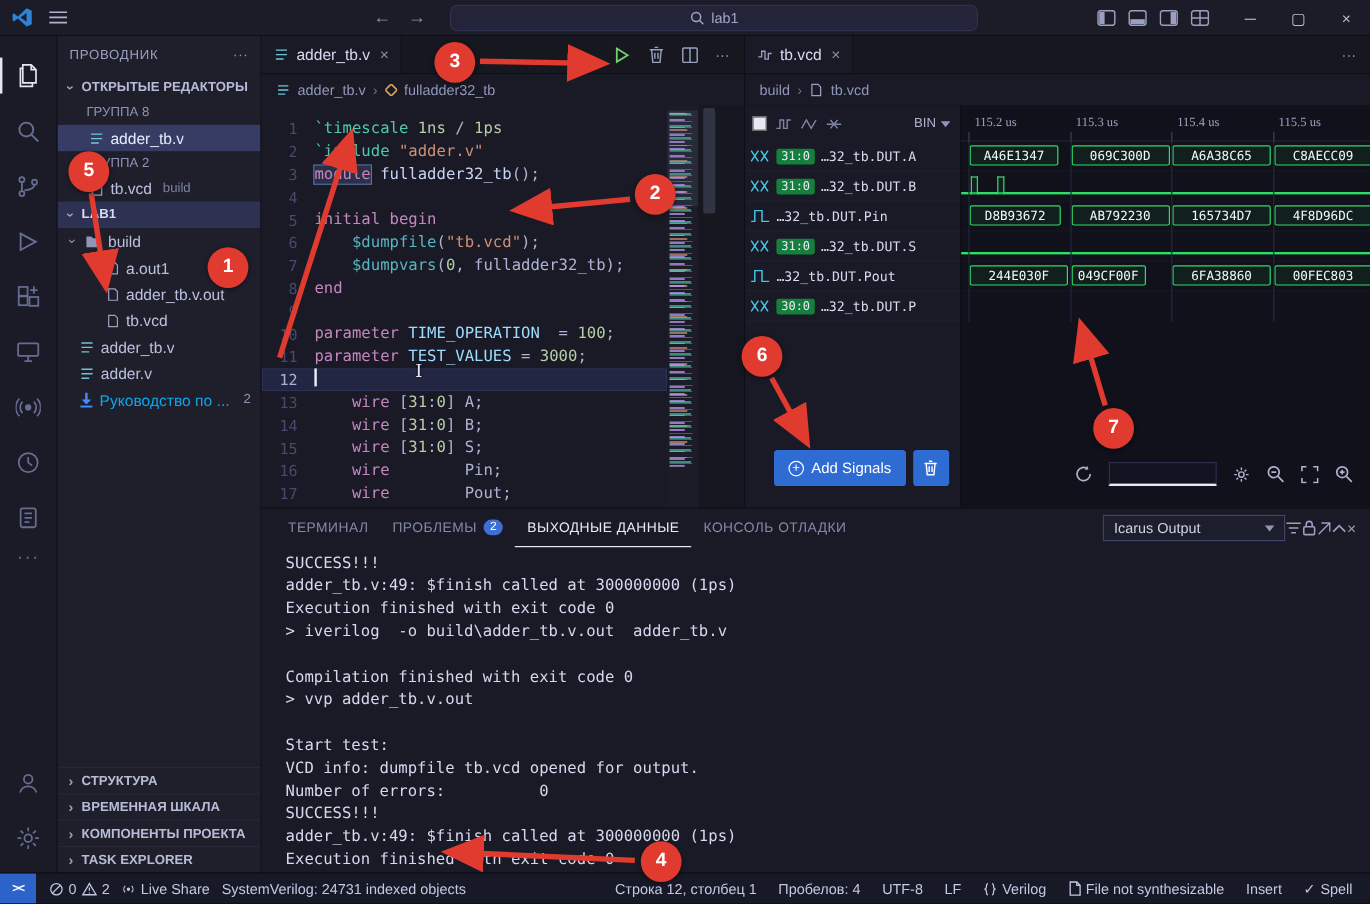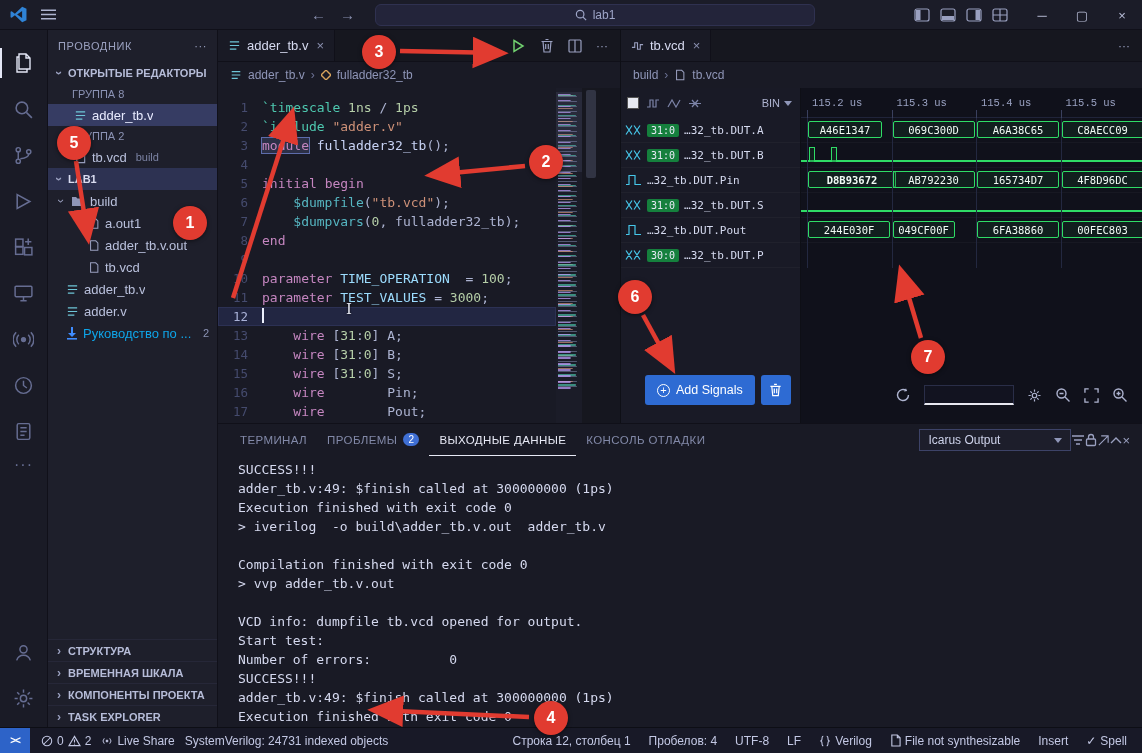--- a/index.html
+++ b/index.html
@@ -86,21 +86,21 @@
   .wave-names{position:absolute;left:0;top:0;width:180px;bottom:0;background:#191a26;border-right:1px solid #0e0f16;}
   .wave-controls{height:30px;display:flex;align-items:center;gap:7px;padding:0 6px;color:#8f96b8;}
   .swatch{width:12px;height:12px;background:#e8eaf2;border:1px solid #555;cursor:pointer;}
   .wc-btn{cursor:pointer;display:flex;align-items:center;color:#7d84a8;}
   .bin-select{margin-left:auto;display:flex;align-items:center;gap:4px;color:#aeb4d0;font-size:11px;cursor:pointer;padding-right:2px;}
   .tri-down{width:0;height:0;border-left:4px solid transparent;border-right:4px solid transparent;border-top:5px solid #8f96b8;}
   .sig-row{height:25px;display:flex;align-items:center;gap:5px;padding:0 4px;border-bottom:1px solid rgba(255,255,255,.03);cursor:pointer;}
   .sig-badge{background:#15803d;color:#e8eaf6;font-family:"DejaVu Sans Mono",monospace;font-size:10px;padding:1px 4px;border-radius:2px;flex:none;}
   .sig-label{font-family:"DejaVu Sans Mono",monospace;font-size:11px;color:#d6dbf0;white-space:nowrap;overflow:hidden;}
   .wave-display{position:absolute;left:180px;top:0;right:0;bottom:0;}
-  .wave-ruler{position:relative;height:30px;border-bottom:1px solid #20243a;font-family:Liberation Mono, monospace;font-size:10.5px;color:#9aa2c2;}
+  .wave-ruler{position:relative;height:30px;border-bottom:1px solid #20243a;font-family:Liberation Serif, serif;font-size:10.5px;color:#9aa2c2;}
   .wave-ruler .tlabel{position:absolute;top:9px;}
   .wave-ruler .tick{position:absolute;top:22px;width:1px;height:8px;background:#3a405e;}
   .gridline{position:absolute;width:1px;background:#232840;top:30px;height:150px;}
   .wrow{height:25px;position:relative;border-bottom:1px solid rgba(255,255,255,.03);}
   .vbox{position:absolute;top:3px;height:17px;border:1.5px solid #2fdc66;background:rgba(23,70,40,.28);color:#f2fbf5;font-family:"DejaVu Sans Mono",monospace;font-size:10.5px;display:flex;align-items:center;justify-content:center;border-radius:2px;overflow:hidden;}
   .bitline{position:absolute;left:0;right:0;bottom:5px;height:2px;background:#2fdc66;}
   .bitpulse{position:absolute;bottom:5px;width:6px;height:15px;border:1.5px solid #2fdc66;border-bottom:none;background:rgba(23,70,40,.28);}
   .wave-actions{position:absolute;bottom:18px;left:24px;display:flex;gap:6px;}
   .btn-blue{background:#2e6bd3;color:#fff;border:none;border-radius:3px;height:30px;display:flex;align-items:center;gap:6px;padding:0 12px;font-size:12.5px;font-family:"Liberation Sans",sans-serif;cursor:pointer;}
   .btn-blue.square{width:30px;justify-content:center;padding:0;}
@@ -540,21 +540,21 @@
               <span class="vbox" style="left: 91.5px; width: 82px;">069C300D</span>
               <span class="vbox" style="left: 176px; width: 82px;">A6A38C65</span>
               <span class="vbox" style="left: 260.5px; width: 82px;">C8AECC09</span>
             </div>
             <div class="wrow">
               <span class="bitline"></span>
               <span class="bitpulse" style="left: 8px;"></span>
               <span class="bitpulse" style="left: 30px;"></span>
             </div>
             <div class="wrow">
-              <span class="vbox" style="left: 7px; width: 88px; font-weight: bold;">D8B93672</span>
+              <span class="vbox" style="left: 7px; width: 76px;">D8B93672</span>
               <span class="vbox" style="left: 91.5px; width: 82px;">AB792230</span>
               <span class="vbox" style="left: 176px; width: 82px;">165734D7</span>
               <span class="vbox" style="left: 260.5px; width: 82px;">4F8D96DC</span>
             </div>
             <div class="wrow">
               <span class="bitline"></span>
             </div>
             <div class="wrow">
               <span class="vbox" style="left: 7px; width: 82px;">244E030F</span>
               <span class="vbox" style="left: 91.5px; width: 62px;">049CF00F</span>
@@ -651,22 +651,22 @@
     </div>
     <div class="term-out">
         <div class="tline">SUCCESS!!!</div>
         <div class="tline">adder_tb.v:49: $finish called at 300000000 (1ps)</div>
         <div class="tline">Execution finished with exit code 0</div>
         <div class="tline">&gt; iverilog  -o build\adder_tb.v.out  adder_tb.v</div>
         <div class="tline"> </div>
         <div class="tline">Compilation finished with exit code 0</div>
         <div class="tline">&gt; vvp adder_tb.v.out</div>
         <div class="tline"> </div>
+        <div class="tline">Start test:</div>
         <div class="tline">VCD info: dumpfile tb.vcd opened for output.</div>
-        <div class="tline">Start test:</div>
         <div class="tline">Number of errors:          0</div>
         <div class="tline">SUCCESS!!!</div>
         <div class="tline">adder_tb.v:49: $finish called at 300000000 (1ps)</div>
         <div class="tline">Execution finished with exit code 0</div>
       </div>
   </div>
 
   <div class="statusbar">
     <span class="sb-remote">&gt;&lt;</span>
     <span class="st-item" style="margin-left:6px;">

